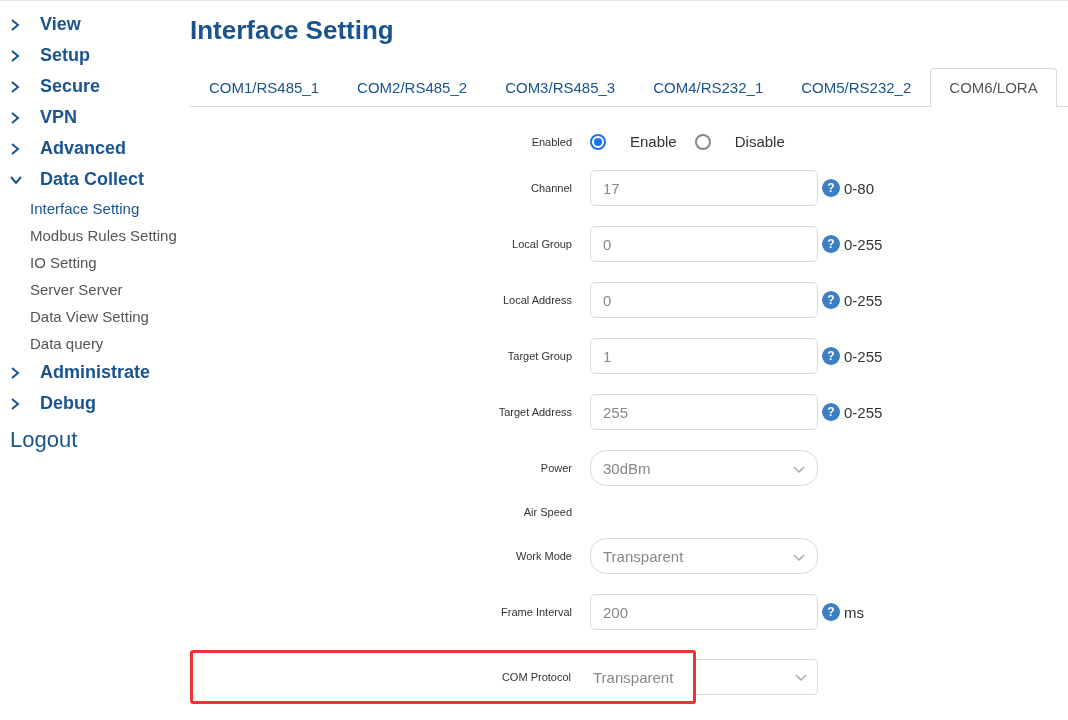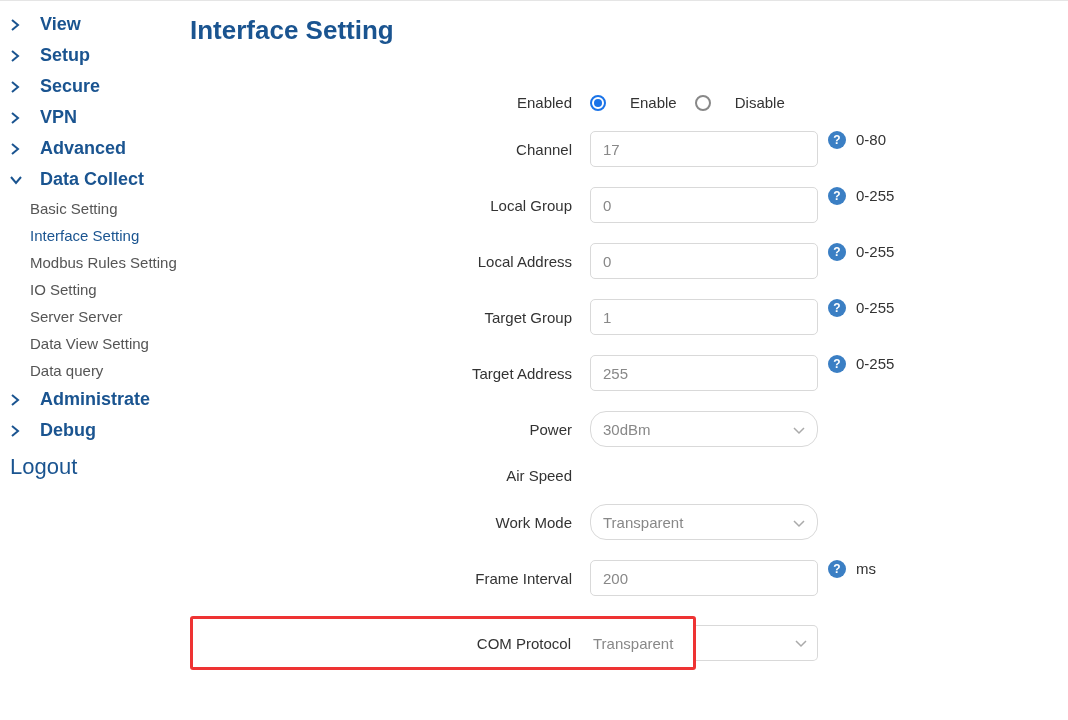--- a/index.html
+++ b/index.html
@@ -17,22 +17,22 @@
 
 .main { flex: 1; padding: 14px 0 10px 0; }
 .page-title { font-size: 26px; font-weight: 700; color: #1a5490; margin: 0 0 22px 0; }
 
 .tabs { display: flex; border-bottom: 1px solid #d9d9d9; }
 .tab { padding: 10px 18px; color: #1a5490; font-size: 15px; cursor: pointer; border: 1px solid transparent; border-bottom: none; margin-bottom: -1px; }
 .tab.active { color: #555; border-color: #d9d9d9; border-bottom: 1px solid #fff; background: #fff; border-radius: 4px 4px 0 0; }
 
 .form { padding: 26px 0 0 0; }
 .form-row { display: flex; align-items: center; margin-bottom: 20px; }
-.form-label { width: 400px; text-align: right; padding-right: 18px; font-size: 15px; color: #333; }
-.form-control { display: flex; gap: 10px; }
+.form-label { width: 400px; text-align: right; padding-right: 18px; font-size: 11px; color: #333; }
+.form-control { display: flex; align-items: center; gap: 4px; }
 .radio-group { display: flex; align-items: center; gap: 18px; }
 .radio-opt { display: flex; align-items: center; gap: 24px; font-size: 15px; }
 .radio { width: 16px; height: 16px; border: 2px solid #888; border-radius: 50%; display: inline-flex; align-items: center; justify-content: center; }
 .radio.checked { border-color: #1a73e8; }
 .radio.checked::after { content: ""; width: 8px; height: 8px; background: #1a73e8; border-radius: 50%; }
 
 .text-input { width: 228px; height: 36px; border: 1px solid #d9d9d9; border-radius: 5px; padding: 0 12px; font-size: 15px; color: #888; background: #fff; }
 .select { width: 228px; height: 36px; border: 1px solid #d9d9d9; border-radius: 16px; padding: 0 12px; font-size: 15px; color: #888; background: #fff; display: flex; align-items: center; justify-content: space-between; position: relative; }
 .select .chev { color: #aaa; }
 .help { width: 18px; height: 18px; border-radius: 50%; background: #3b7fc4; color: #fff; font-size: 12px; font-weight: 700; display: inline-flex; align-items: center; justify-content: center; }
@@ -93,21 +93,20 @@
     </div>
     <div class="nav-item expanded">
       <span class="arrow">
           <svg width="12" height="10" viewBox="0 0 12 10">
             <path d="M1 2 L6 8 L11 2" stroke="#1a5490" stroke-width="2" fill="none"></path>
           </svg>
         </span>
       <span class="label">Data Collect</span>
     </div>
     <div class="sub-items">
-      <div class="sub-item">Basic Setting</div>
       <div class="sub-item active">Interface Setting</div>
       <div class="sub-item">Modbus Rules Setting</div>
       <div class="sub-item">IO Setting</div>
       <div class="sub-item">Server Server</div>
       <div class="sub-item">Data View Setting</div>
       <div class="sub-item">Data query</div>
     </div>
     <div class="nav-item">
       <span class="arrow">
           <svg width="10" height="12" viewBox="0 0 10 12">
@@ -123,20 +122,28 @@
           </svg>
         </span>
       <span class="label">Debug</span>
     </div>
     <div class="logout">Logout</div>
   </div>
 
   <div class="main">
     <h1 class="page-title">Interface Setting</h1>
 
+    <div class="tabs">
+      <div class="tab">COM1/RS485_1</div>
+      <div class="tab">COM2/RS485_2</div>
+      <div class="tab">COM3/RS485_3</div>
+      <div class="tab">COM4/RS232_1</div>
+      <div class="tab">COM5/RS232_2</div>
+      <div class="tab active">COM6/LORA</div>
+    </div>
 
     <div class="form">
 
       <div class="form-row">
         <div class="form-label">Enabled</div>
         <div class="form-control radio-group">
           <div class="radio-opt">
             <span class="radio checked"></span>
             <span>Enable</span>
           </div>

